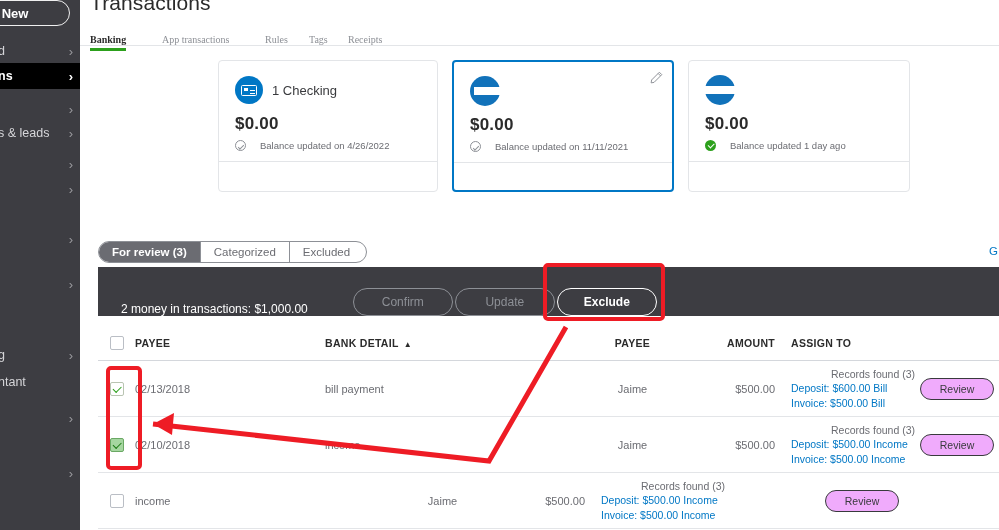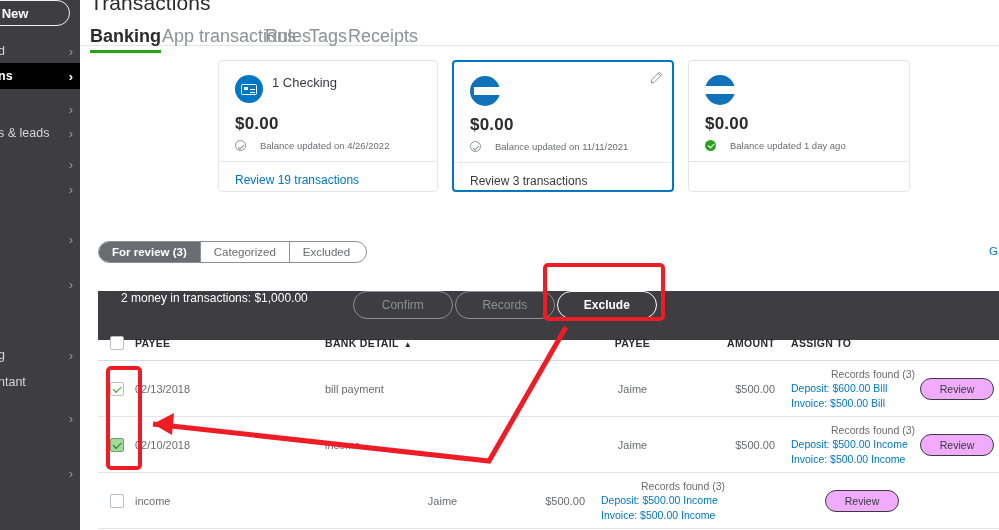--- a/index.html
+++ b/index.html
@@ -60,42 +60,42 @@
   
   .tabbar {
     position: absolute; left: 10px; top: 26px;
     width: 909px; height: 20px;
   }
   .tabbar-rule {
     position: absolute; left: 0; top: 45px;
     width: 919px; height: 1px; background: #e3e5e8;
   }
   .tab {
-    position: absolute; top: 0;
-    font-size: 18px; color: #8d9096;
-    white-space: nowrap; padding-bottom: 4px;
+    position: absolute; top: 8px;
+    font-size: 10px; color: #8d9096;
+    white-space: nowrap; padding-bottom: 4px; font-family: Liberation Serif, serif;
   }
   .tab.active { color: #2b2b2b; font-weight: bold; }
   .tab.active::after {
     content: ""; position: absolute; left: 0; right: 0; bottom: -2px;
     height: 3px; background: #2ca01c;
   }
 
   
   .card {
     position: absolute;
     background: #ffffff;
     border: 1px solid #e3e5e8;
     border-radius: 4px;
   }
   .card.selected {
     border: 2px solid #0077c5;
   }
   .card-body { position: relative; padding: 14px 16px 10px 16px; }
-  .card-icon-row { display: flex; align-items: flex-start; gap: 9px; height: 30px; }
+  .card-icon-row { display: flex; align-items: center; gap: 9px; height: 30px; }
   .acct-badge {
     width: 28px; height: 28px; border-radius: 50%;
     background: #0077c5; position: relative; flex: 0 0 28px;
   }
   .acct-badge .card-glyph {
     position: absolute; left: 6px; top: 9px;
     width: 16px; height: 11px;
     border: 1.6px solid #ffffff; border-radius: 1.5px;
   }
   .acct-badge .card-glyph::before {
@@ -180,21 +180,21 @@
     position: absolute; right: 0px; top: 245px;
     font-size: 11.5px; color: #0077c5; white-space: nowrap;
     overflow: hidden; width: 10px;
   }
 
   
   .actionbar {
     position: absolute; left: 18px; top: 267px;
     width: 901px; height: 49px;
     background: #3d3d42;
-    display: flex; align-items: flex-start; margin-top: 24px;
+    display: flex; align-items: flex-end;
   }
   .ab-summary {
     margin-left: 23px; font-size: 12px; color: #ffffff;
     white-space: nowrap;
   }
   .ab-btn {
     height: 28px; min-width: 100px;
     border: 1px solid #8d9096; border-radius: 15px;
     display: flex; align-items: center; justify-content: center;
     font-size: 12px; color: #8d9096; background: transparent;
@@ -340,40 +340,38 @@
               </div>
               <span class="acct-name">1 Checking</span>
             </div>
             <div class="card-balance">$0.00</div>
             <div class="card-updated">
               <span class="chk-gray"></span>
               <span>Balance updated on 4/26/2022</span>
             </div>
           </div>
           <div class="card-divider"></div>
-          <div class="card-foot link">Review 19 transactions</div>
         </div>
         <div class="card selected" style="left: 372px; top: 60px; width: 222px; height: 132px;">
           <div class="card-body">
             <svg class="pencil-icon" viewBox="0 0 16 16">
               <path d="M11.5 1.5l3 3L5 14l-3.6.6L2 11z" fill="none" stroke="#8d9096" stroke-width="1.2"></path>
               <path d="M10 3l3 3" stroke="#8d9096" stroke-width="1.2"></path>
             </svg>
             <div class="card-icon-row">
               <div class="bank-logo-c"></div>
               <span class="acct-name"></span>
             </div>
             <div class="card-balance">$0.00</div>
             <div class="card-updated">
               <span class="chk-gray"></span>
               <span>Balance updated on 11/11/2021</span>
             </div>
           </div>
           <div class="card-divider"></div>
-          <div class="card-foot plain">Review 3 transactions</div>
         </div>
         <div class="card" style="left: 608px; top: 60px; width: 222px; height: 132px;">
           <div class="card-body">
             <div class="card-icon-row">
               <div class="bank-logo-s"></div>
               <span class="acct-name"></span>
             </div>
             <div class="card-balance">$0.00</div>
             <div class="card-updated">
               <span class="chk-green"></span>
@@ -389,21 +387,21 @@
         <div class="pill active">For review (3)</div>
         <div class="pill">Categorized</div>
         <div class="pill">Excluded</div>
       </div>
     <div class="right-link">G</div>
 
     <div class="actionbar">
       <div class="ab-summary">2 money in transactions: $1,000.00</div>
       <div id="ab-buttons" style="display:flex;align-items:center;gap:2px;margin-left:45px;">
           <div class="ab-btn">Confirm</div>
-          <div class="ab-btn">Records</div>
+          <div class="ab-btn">Update</div>
           <div class="ab-btn enabled">Exclude</div>
         </div>
     </div>
 
     <div class="table">
       <div class="thead">
         <div class="c-check">
           <div class="box"></div>
         </div>
         <div class="c-date">PAYEE</div>

